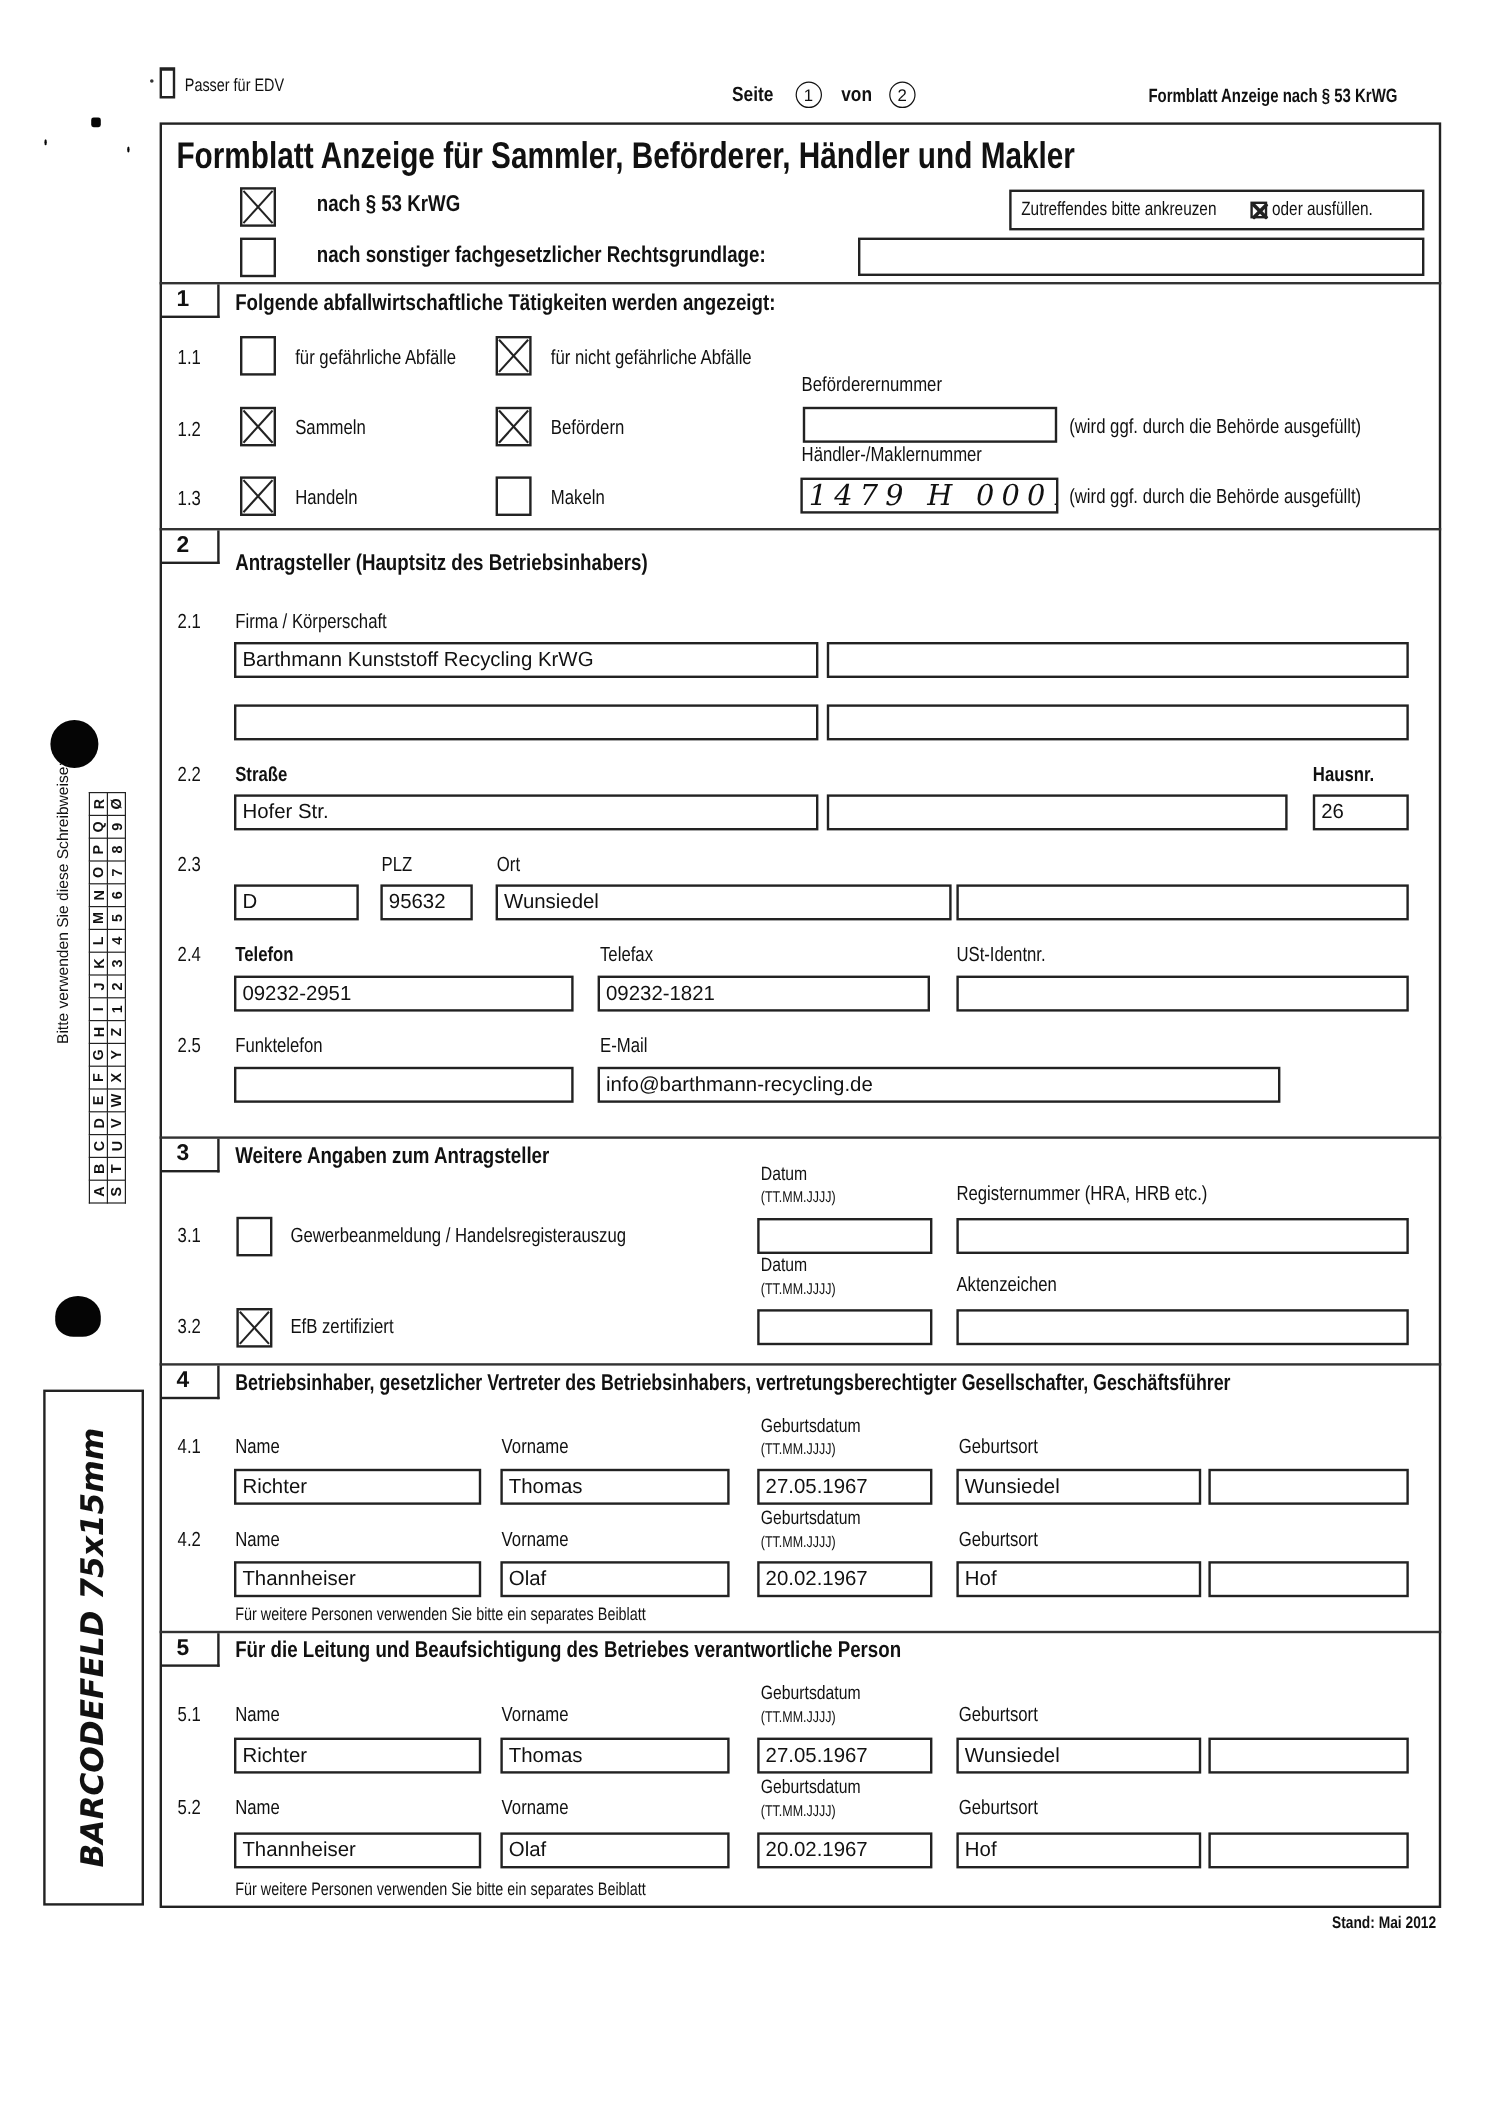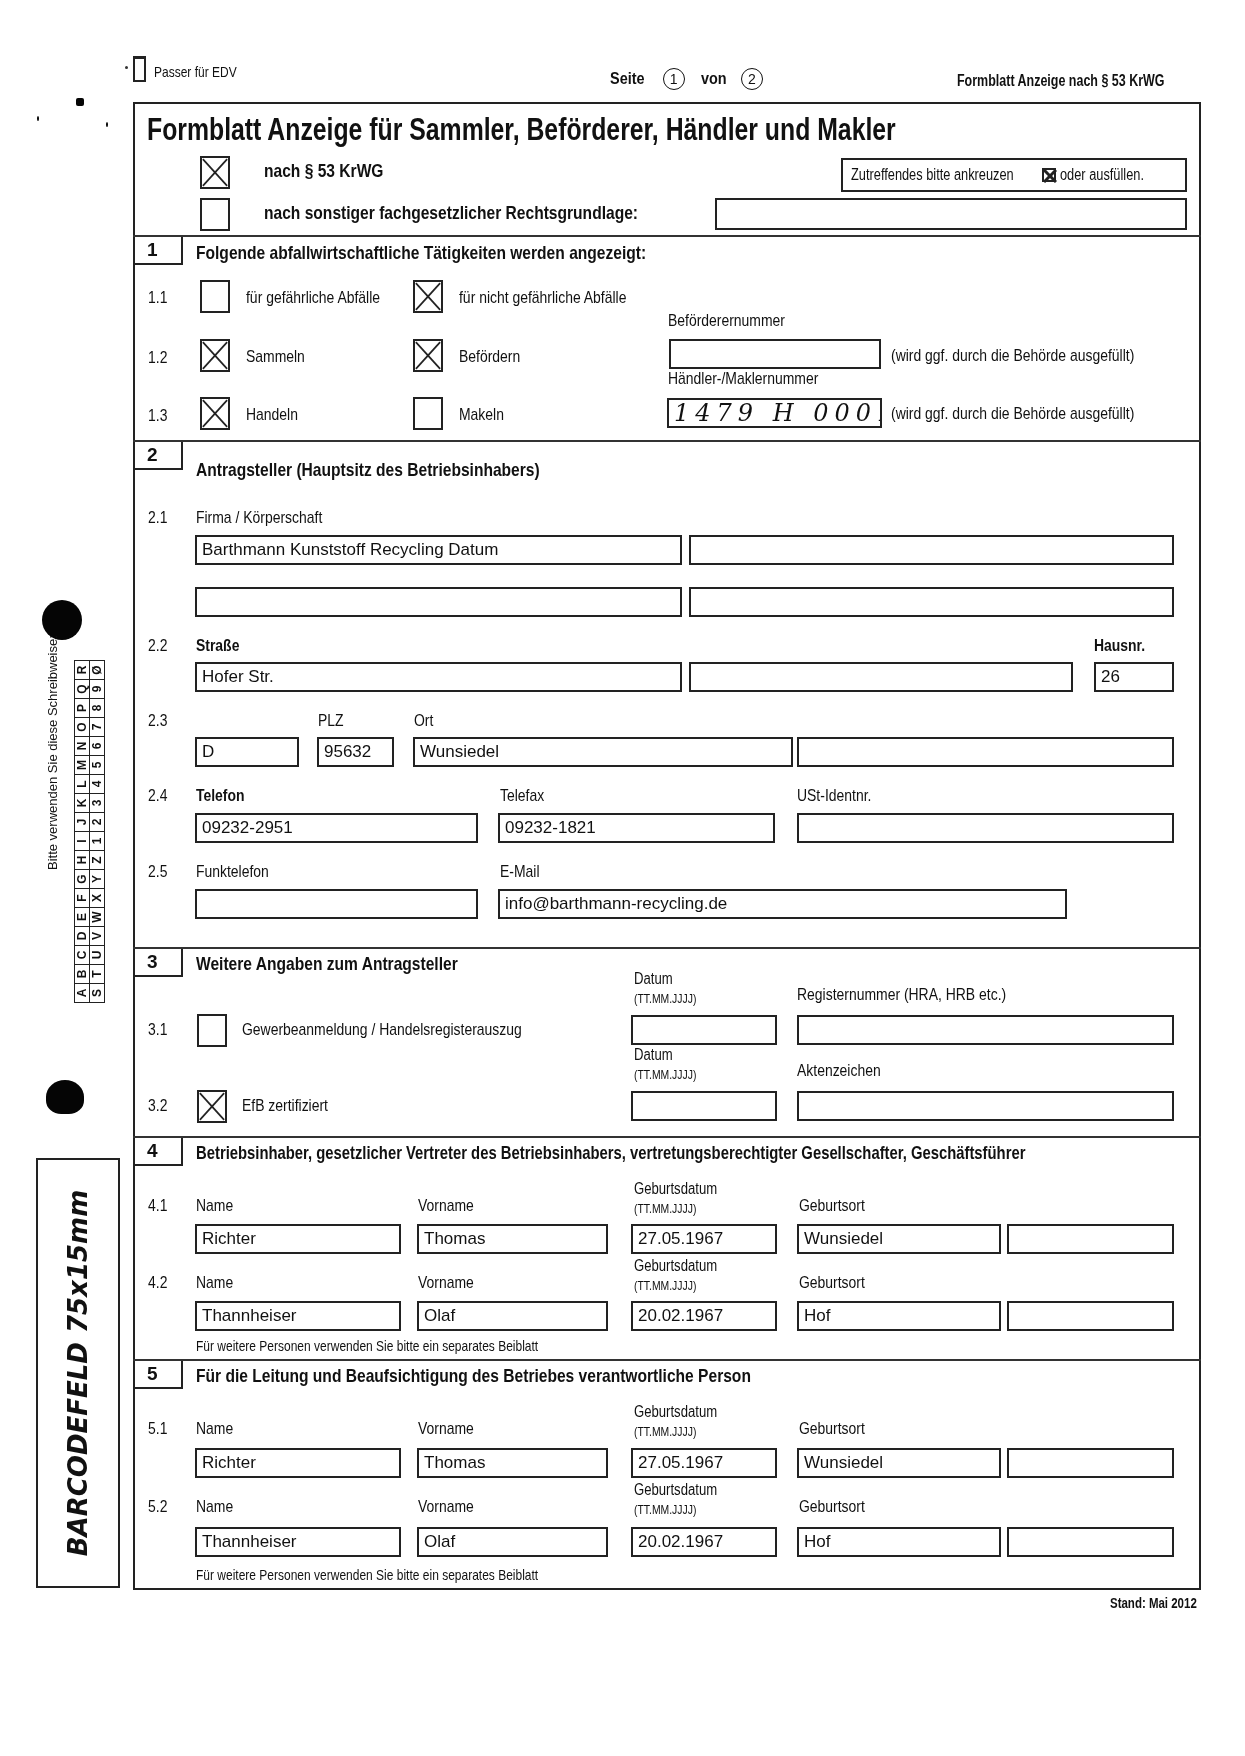--- a/index.html
+++ b/index.html
@@ -133,21 +133,21 @@
 <div class="abs" style="left:459px;top:405px;"><span class="cond lbl">Makeln</span></div>
 <div class="field handwritten" style="left:667px;top:398px;width:215px;height:30px;">1479 H 0001</div>
 <div class="abs" style="left:891px;top:404px;"><span class="cond lbl">(wird ggf. durch die Behörde ausgefüllt)</span></div>
 
 <div class="hr" style="left:133px;top:440px;width:1068px;"></div>
 <div class="secnum" style="left:135px;top:442px;">2</div>
 <div class="abs" style="left:196px;top:447px;margin-top:12px;"><span class="cond lbl-b">Antragsteller (Hauptsitz des Betriebsinhabers)</span></div>
 
 <div class="abs" style="left:148px;top:508px;"><span class="cond lbl">2.1</span></div>
 <div class="abs" style="left:196px;top:508px;"><span class="cond lbl">Firma / Körperschaft</span></div>
-<div class="field" style="left:195px;top:535px;width:487px;height:30px;">Barthmann Kunststoff Recycling Datum</div>
+<div class="field" style="left:195px;top:535px;width:487px;height:30px;">Barthmann Kunststoff Recycling KrWG</div>
 <div class="field" style="left:689px;top:535px;width:485px;height:30px;"></div>
 <div class="field" style="left:195px;top:587px;width:487px;height:30px;"></div>
 <div class="field" style="left:689px;top:587px;width:485px;height:30px;"></div>
 
 <div class="abs" style="left:148px;top:636px;"><span class="cond lbl">2.2</span></div>
 <div class="abs" style="left:196px;top:636px;font-weight:bold;"><span class="cond lbl">Straße</span></div>
 <div class="abs" style="left:1094px;top:636px;font-weight:bold;"><span class="cond lbl">Hausnr.</span></div>
 <div class="field" style="left:195px;top:662px;width:487px;height:30px;">Hofer Str.</div>
 <div class="field" style="left:689px;top:662px;width:384px;height:30px;"></div>
 <div class="field" style="left:1094px;top:662px;width:80px;height:30px;">26</div>

